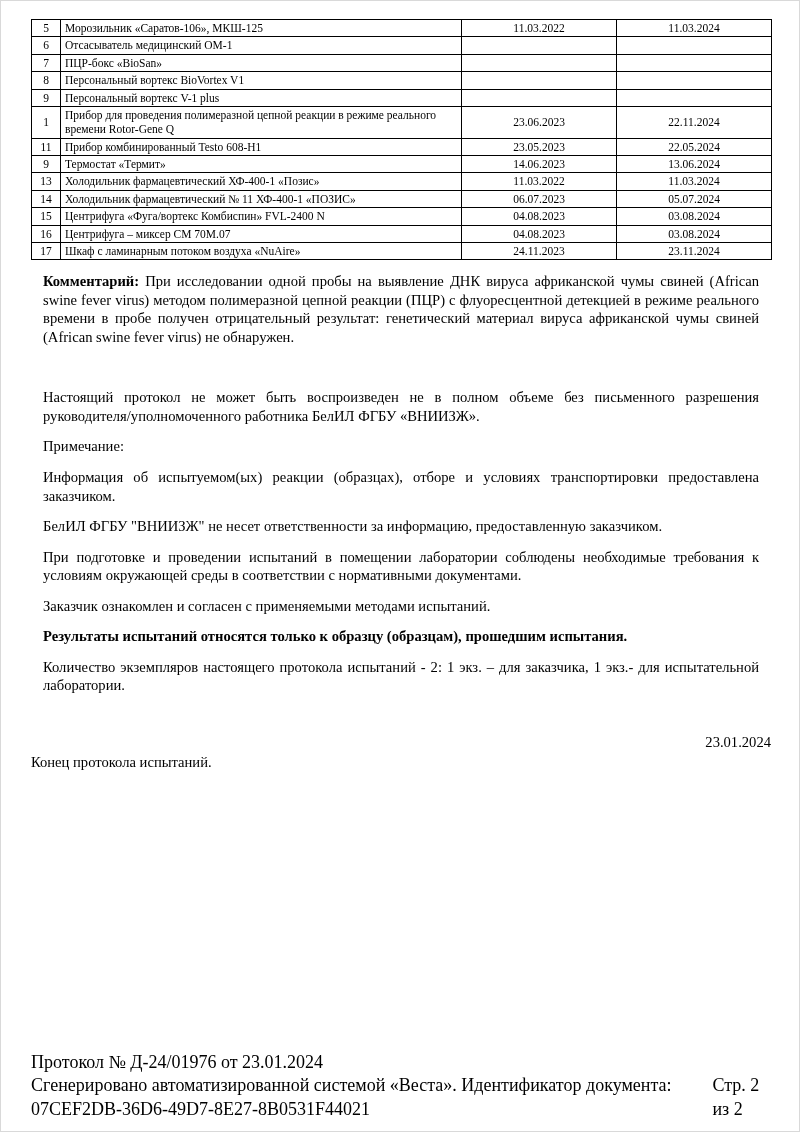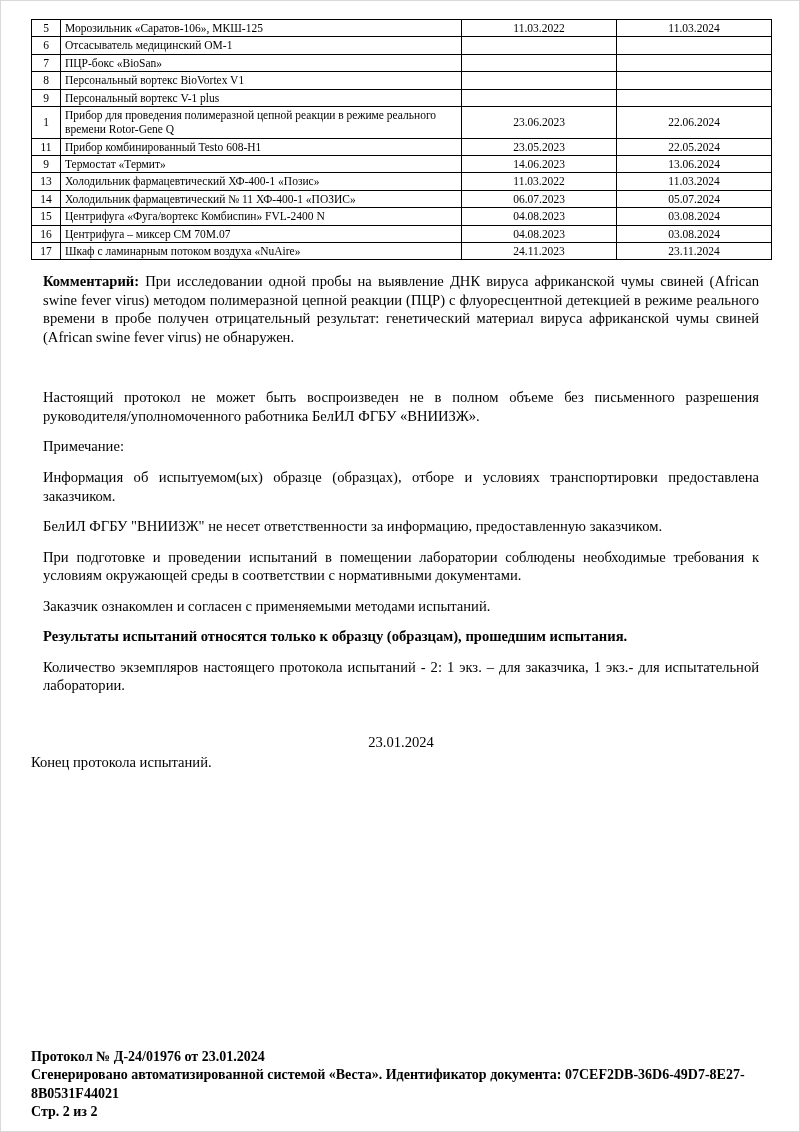--- a/index.html
+++ b/index.html
@@ -46,39 +46,37 @@
   .bold { font-weight: bold; }
 
   .signoff {
     margin: 38px 30px 0 30px;
     width: 740px;
     font-size: 14.6px;
     line-height: 1.27;
   }
   .signoff-row {
     display: flex;
-    justify-content: center;
+    justify-content: flex-end;
     align-items: baseline;
   }
   .end-line { margin-top: 2px; }
 
   .footer {
     position: absolute;
     left: 30px;
     right: 30px;
     bottom: 10px;
-    font-size: 14px;
+    font-size: 18px;
     line-height: 1.3;
-    font-weight: bold;
   }
   .footer-row2 {
     display: flex;
     justify-content: space-between;
-    align-items: flex-start;
-    flex-direction: column;
+    align-items: flex-end;
   }
 </style>
 </head>
 <body>
 
 <div class="page">
 
   <table class="equip-table">
     <tbody>
         <tr>
@@ -108,21 +106,21 @@
         <tr>
           <td class="cell-num">9</td>
           <td class="cell-name">Персональный вортекс V-1 plus</td>
           <td class="cell-d1"></td>
           <td class="cell-d2"></td>
         </tr>
         <tr>
           <td class="cell-num">1</td>
           <td class="cell-name">Прибор для проведения полимеразной цепной реакции в режиме реального времени Rotor-Gene Q</td>
           <td class="cell-d1">23.06.2023</td>
-          <td class="cell-d2">22.06.2024</td>
+          <td class="cell-d2">22.11.2024</td>
         </tr>
         <tr>
           <td class="cell-num">11</td>
           <td class="cell-name">Прибор комбинированный Testo 608-H1</td>
           <td class="cell-d1">23.05.2023</td>
           <td class="cell-d2">22.05.2024</td>
         </tr>
         <tr>
           <td class="cell-num">9</td>
           <td class="cell-name">Термостат «Термит»</td>
@@ -160,21 +158,21 @@
           <td class="cell-d2">23.11.2024</td>
         </tr>
       </tbody>
   </table>
 
   <div class="bodytext">
     <p><span class="bold">Комментарий:</span> <span>При исследовании одной пробы на выявление ДНК вируса африканской чумы свиней (African swine fever virus) методом полимеразной цепной реакции (ПЦР) с флуоресцентной детекцией в режиме реального времени в пробе получен отрицательный результат: генетический материал вируса африканской чумы свиней (African swine fever virus) не обнаружен.</span></p>
     <div class="gap"></div>
     <p>Настоящий протокол не может быть воспроизведен не в полном объеме без письменного разрешения руководителя/уполномоченного работника БелИЛ ФГБУ «ВНИИЗЖ».</p>
     <p>Примечание:</p>
-    <p>Информация об испытуемом(ых) образце (образцах), отборе и условиях транспортировки предоставлена заказчиком.</p>
+    <p>Информация об испытуемом(ых) реакции (образцах), отборе и условиях транспортировки предоставлена заказчиком.</p>
     <p>БелИЛ ФГБУ "ВНИИЗЖ" не несет ответственности за информацию, предоставленную заказчиком.</p>
     <p>При подготовке и проведении испытаний в помещении лаборатории соблюдены необходимые требования к условиям окружающей среды в соответствии с нормативными документами.</p>
     <p>Заказчик ознакомлен и согласен с применяемыми методами испытаний.</p>
     <p class="bold">Результаты испытаний относятся только к образцу (образцам), прошедшим испытания.</p>
     <p>Количество экземпляров настоящего протокола испытаний - 2: 1 экз. – для заказчика, 1 экз.- для испытательной лаборатории.</p>
   </div>
 
   <div class="signoff">
     <div class="signoff-row">
       <span>23.01.2024</span>

